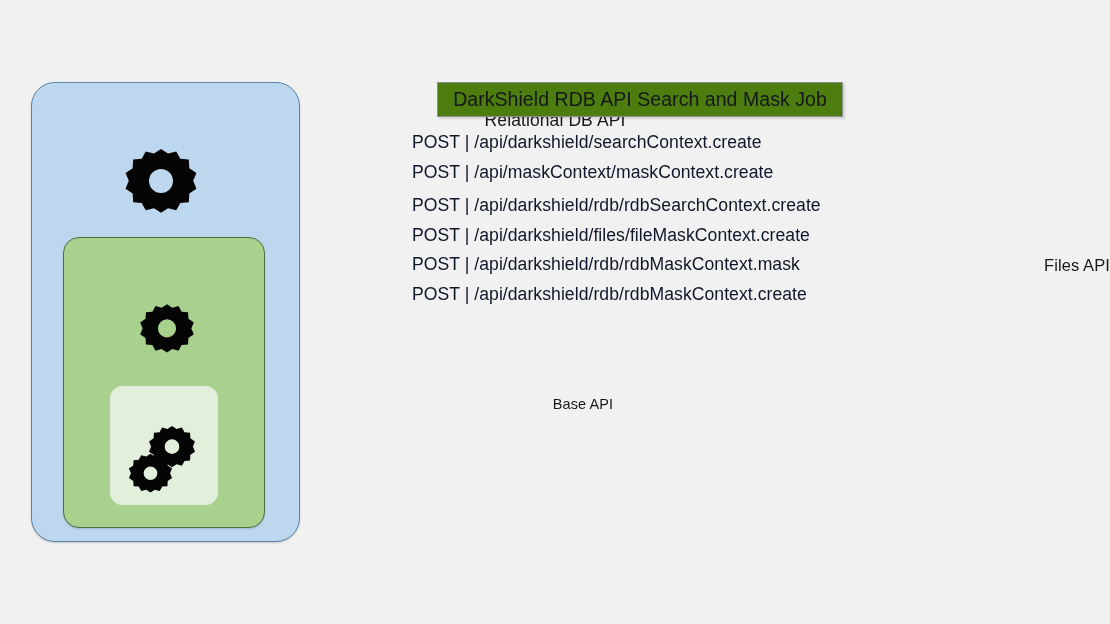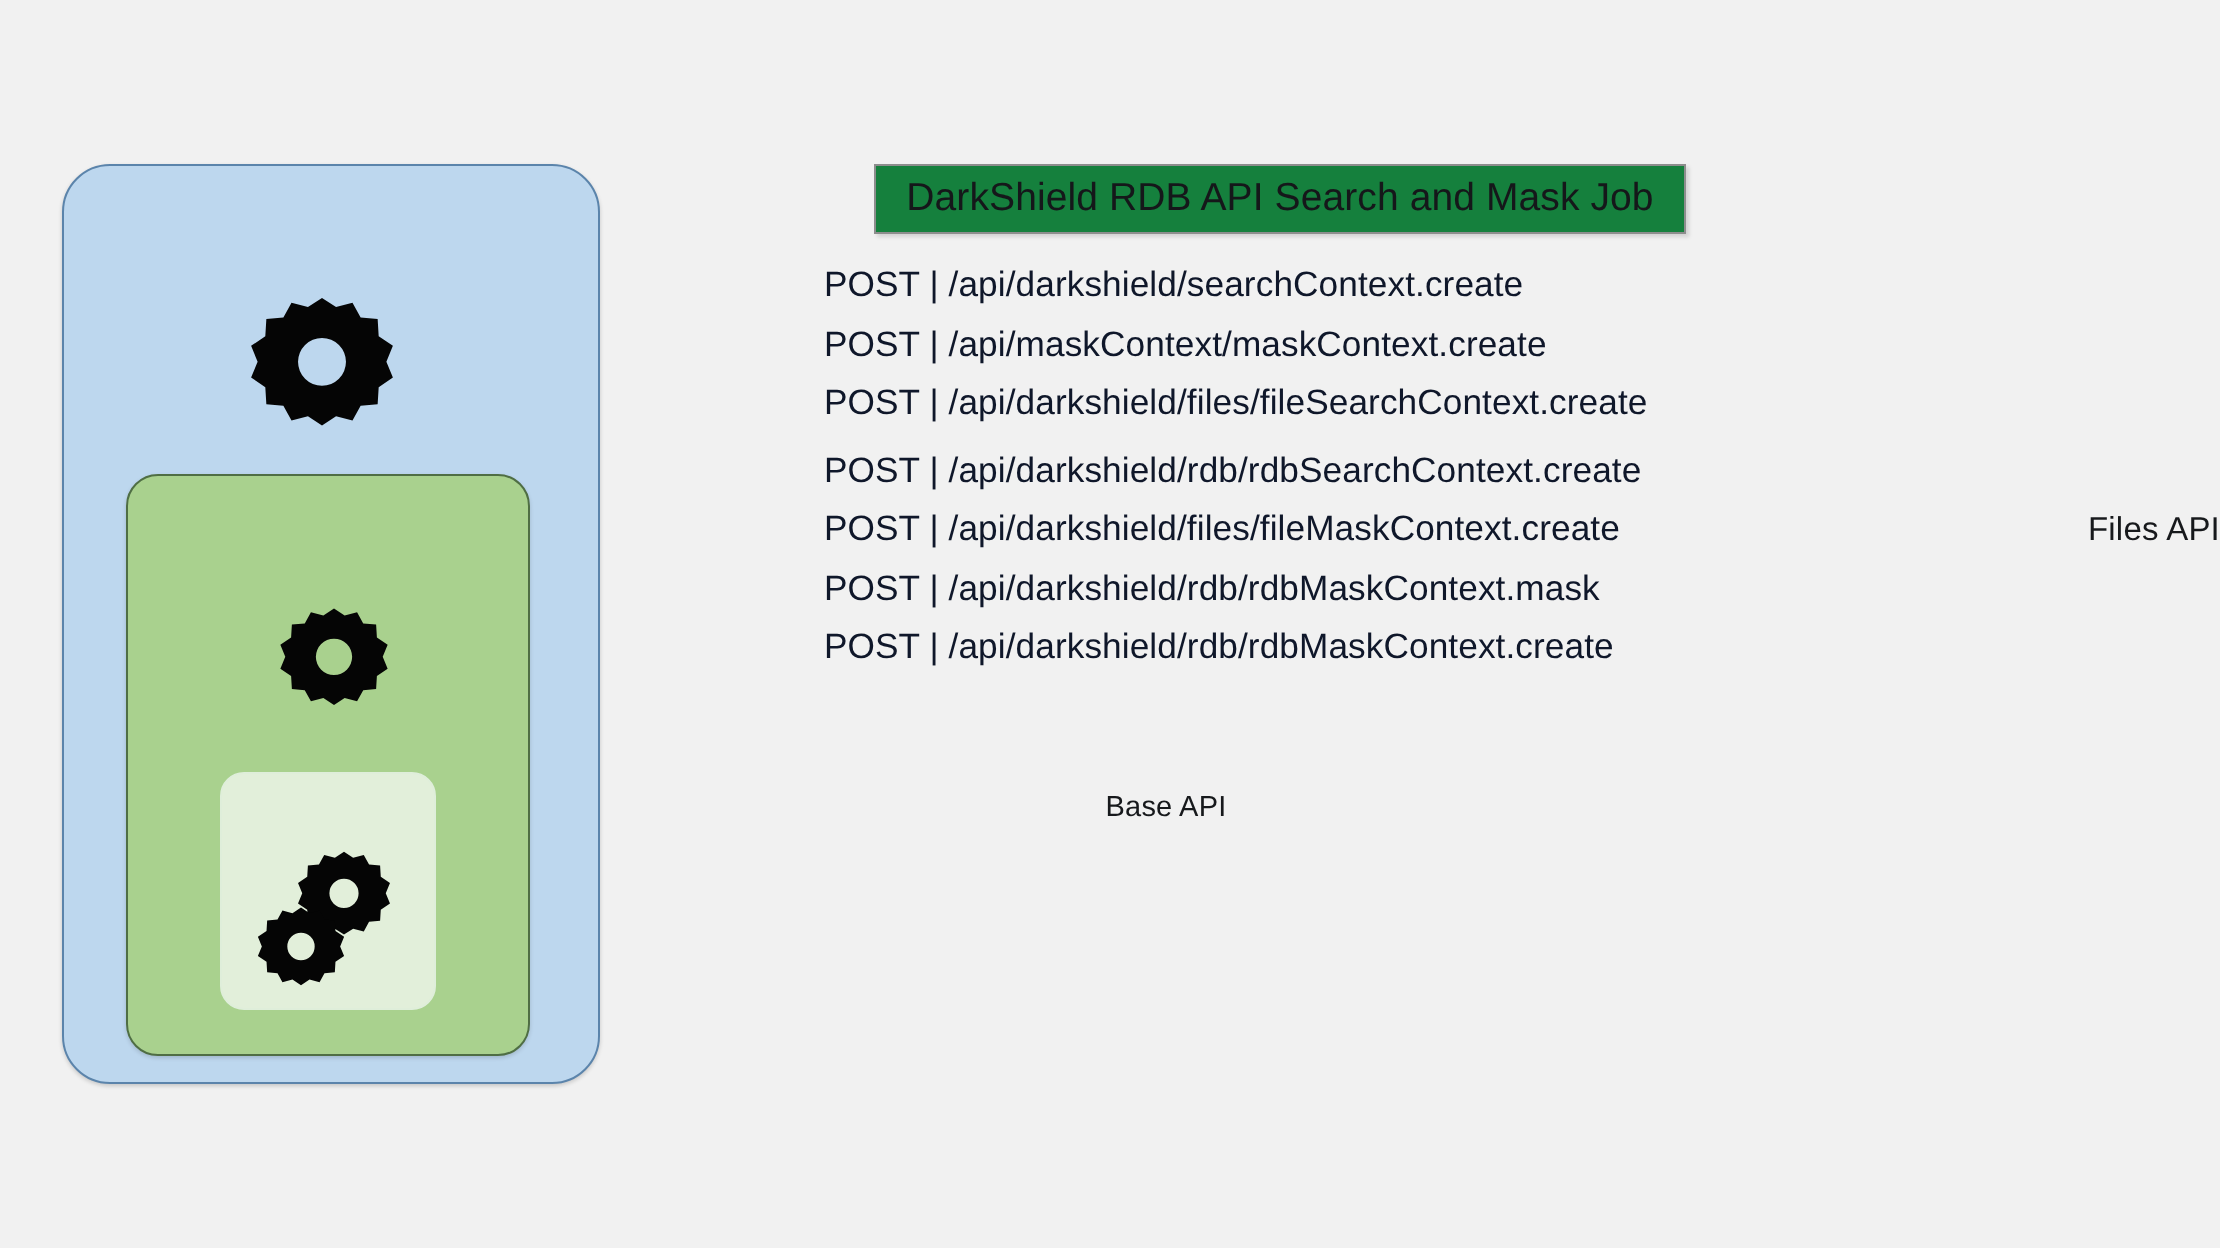--- a/index.html
+++ b/index.html
@@ -79,21 +79,21 @@
   .gear-base-b { left: 128px; top: 452px; width: 45px; height: 45px; }
   .gear-wrap svg { display: block; width: 100%; height: 100%; }
 
   
   .job-title-box {
     position: absolute;
     left: 437px;
     top: 82px;
     width: 406px;
     height: 35px;
-    background: #15803d;
+    background: #4d7c0f;
     border: 1.2px solid #8d8d8d;
     box-sizing: border-box;
     display: flex;
     align-items: center;
     justify-content: center;
     box-shadow: 1.5px 1.5px 2px rgba(0,0,0,0.13);
   }
   .job-title-text {
     font-size: 19.5px;
     color: #15171a;
@@ -115,20 +115,21 @@
     letter-spacing: 0.05px;
   }
   .endpoint-row.group-gap { margin-top: 4px; }
 </style>
 </head>
 <body>
 
 <div id="canvas">
 
   <div class="box-rdb"></div>
+  <div class="box-label label-rdb">Relational DB API</div>
   <div class="gear-wrap gear-rdb">
     <svg viewBox="0 0 100 100" xmlns="http://www.w3.org/2000/svg" aria-hidden="true">
       <path fill="#050505" d="M50 4 L59.5 10.2 L70.6 7.3 L76.1 17.3 L87.6 18.3 L88.3 29.9
         L97.9 36.4 L93.5 47.1 L97.9 57.8 L88.3 64.3 L87.6 75.9 L76.1 76.9 L70.6 86.9
         L59.5 84 L50 90.2 L40.5 84 L29.4 86.9 L23.9 76.9 L12.4 75.9 L11.7 64.3
         L2.1 57.8 L6.5 47.1 L2.1 36.4 L11.7 29.9 L12.4 18.3 L23.9 17.3 L29.4 7.3
         L40.5 10.2 Z M50 31 A16.2 16.2 0 1 0 50 63.4 A16.2 16.2 0 1 0 50 31 Z"></path>
     </svg>
   </div>
 
@@ -165,20 +166,19 @@
     </svg>
   </div>
 
   <div class="job-title-box">
     <span class="job-title-text">DarkShield RDB API Search and Mask Job</span>
   </div>
 
   <div class="endpoints">
     <div class="endpoint-row">POST | /api/darkshield/searchContext.create</div>
     <div class="endpoint-row">POST | /api/maskContext/maskContext.create</div>
-    <div class="endpoint-row">POST | /api/darkshield/files/fileSearchContext.create</div>
     <div class="endpoint-row group-gap">POST | /api/darkshield/rdb/rdbSearchContext.create</div>
     <div class="endpoint-row">POST | /api/darkshield/files/fileMaskContext.create</div>
     <div class="endpoint-row">POST | /api/darkshield/rdb/rdbMaskContext.mask</div>
     <div class="endpoint-row">POST | /api/darkshield/rdb/rdbMaskContext.create</div>
   </div>
 
 </div>
 
 </body></html>

